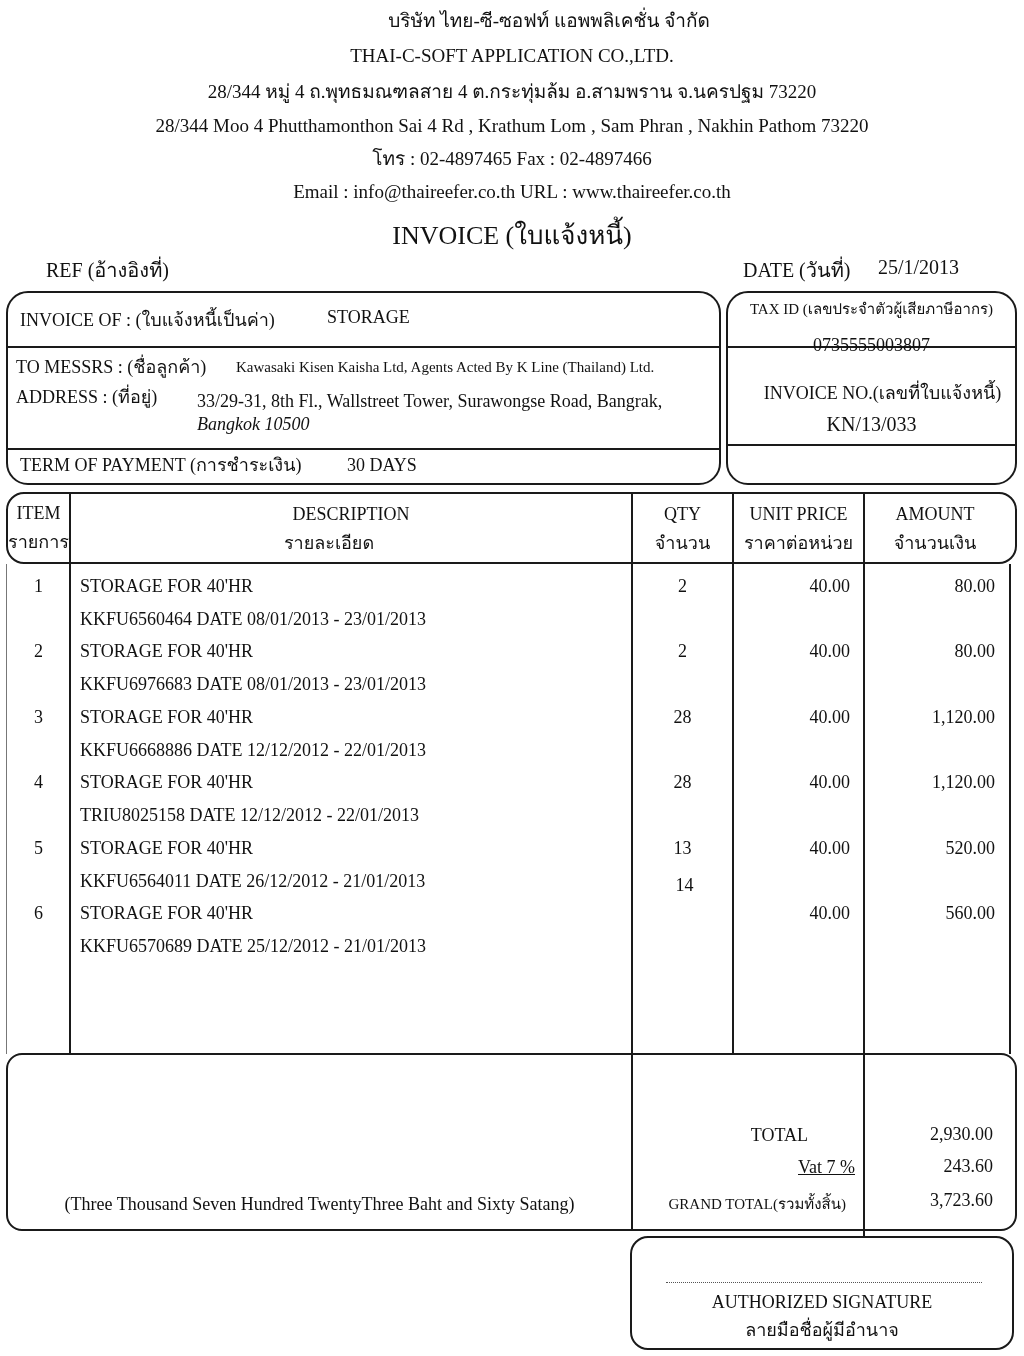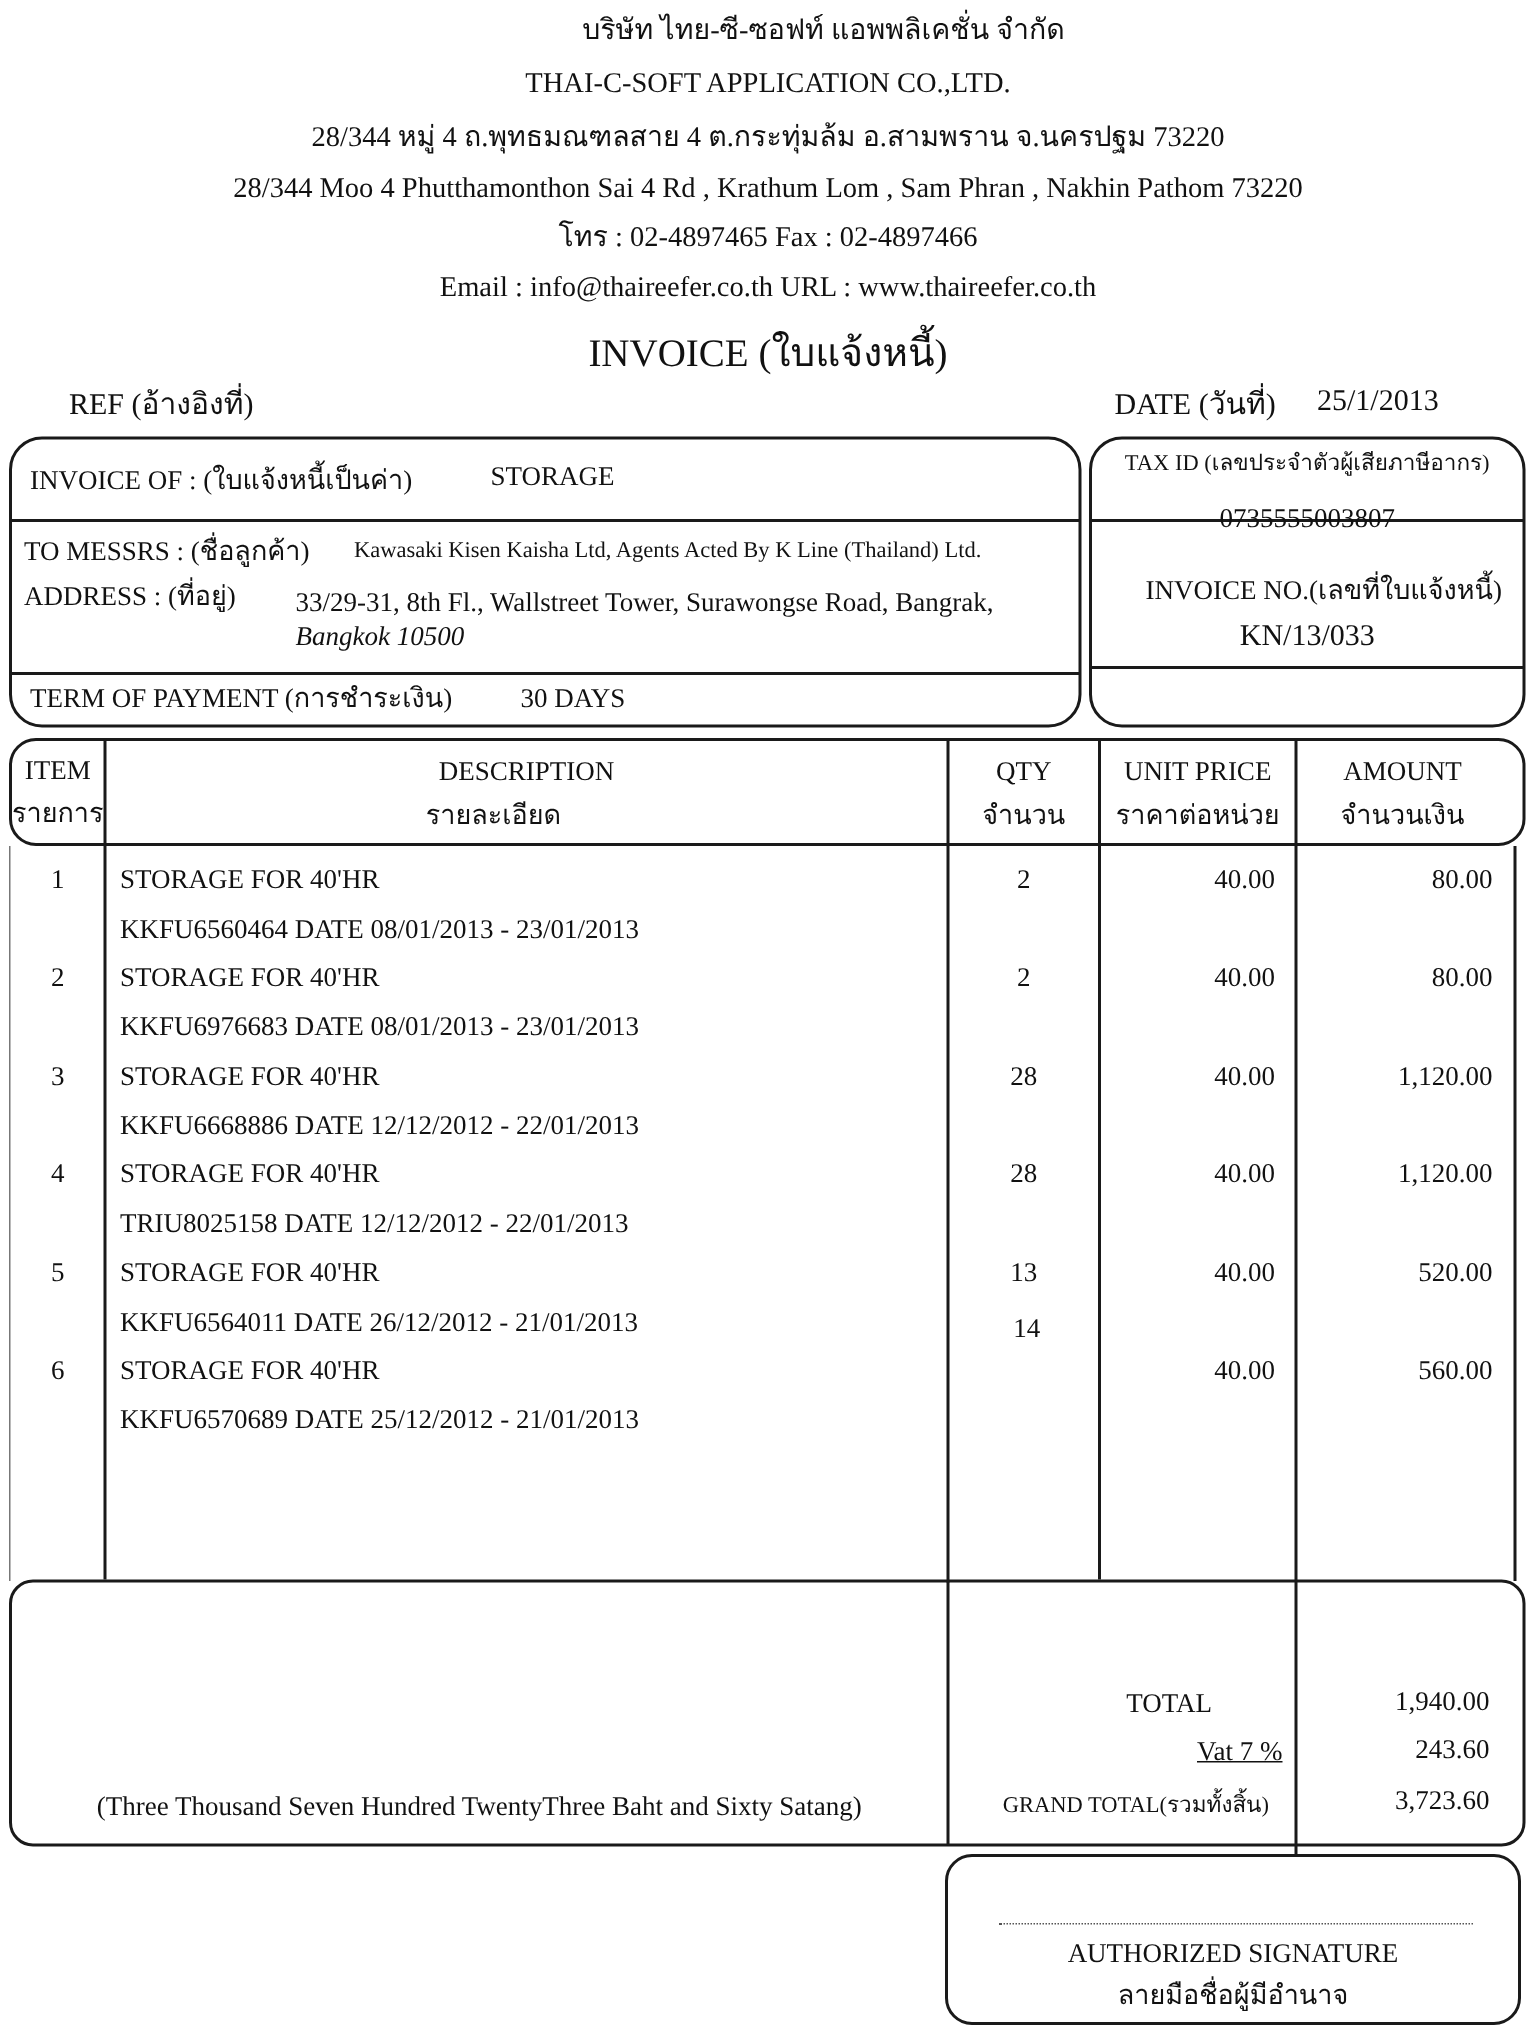--- a/index.html
+++ b/index.html
@@ -133,21 +133,21 @@
   <div class="t r" style="left:734px; width:116px; top:902px;">40.00</div>
   <div class="t r" style="left:865px; width:130px; top:902px;">560.00</div>
 </div>
 
 <div class="box" style="left:6px; top:1053px; width:1011px; height:178px; border-radius:16px;"></div>
 <div class="vline" style="left:631px; top:1054px; height:176px;"></div>
 
 <div class="t c" style="left:8px; width:623px; top:1193px;">(Three Thousand Seven Hundred TwentyThree Baht and Sixty Satang)</div>
 
 <div class="t r" style="left:640px; width:168px; top:1124px;">TOTAL</div>
-<div class="t r" style="left:865px; width:128px; top:1123px;">1,940.00</div>
+<div class="t r" style="left:865px; width:128px; top:1123px;">2,930.00</div>
 <div class="t r" style="left:640px; width:215px; top:1156px;text-decoration:underline;">Vat  7  %</div>
 <div class="t r" style="left:865px; width:128px; top:1155px;">243.60</div>
 <div class="t ts r" style="left:640px; width:206px; top:1193px;">GRAND TOTAL(รวมทั้งสิ้น)</div>
 <div class="t r" style="left:865px; width:128px; top:1189px;">3,723.60</div>
 
 <div class="box" style="left:630px; top:1236px; width:384px; height:114px; border-radius:18px;"></div>
 <div class="dotted" style="left:666px; top:1282px; width:316px;"></div>
 <div class="t c" style="left:630px; width:384px; top:1291px;">AUTHORIZED SIGNATURE</div>
 <div class="t c" style="left:630px; width:384px; top:1319px;">ลายมือชื่อผู้มีอำนาจ</div>
 

